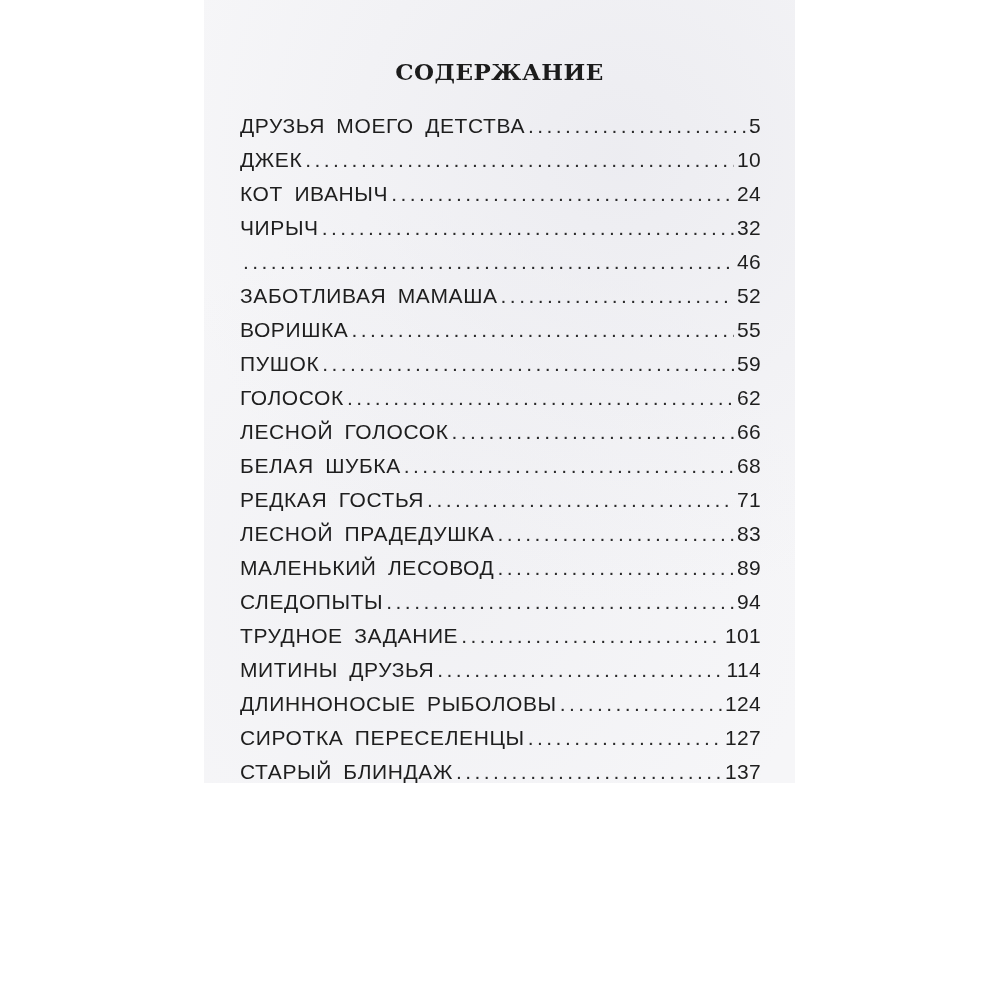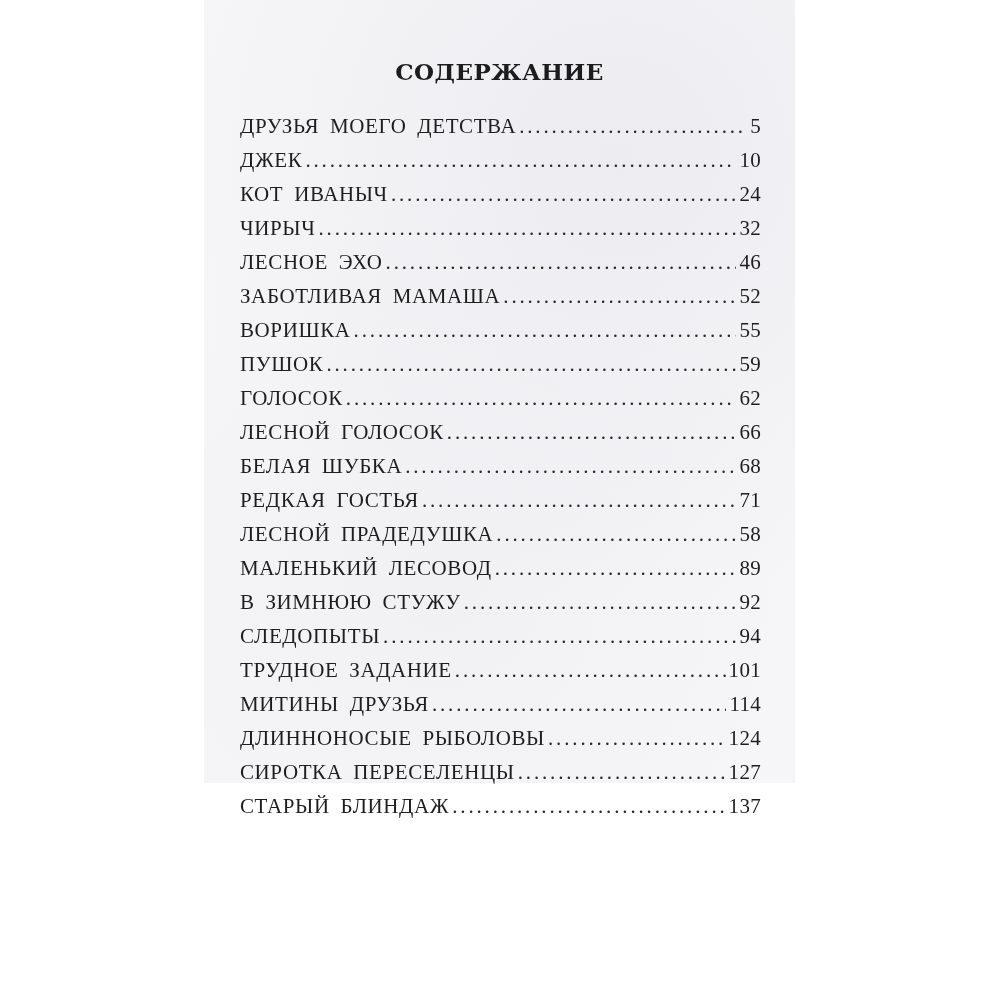--- a/index.html
+++ b/index.html
@@ -40,21 +40,21 @@
       width: 521px;
       margin: 0;
       padding: 0;
       list-style: none;
     }
     .toc-row {
       display: flex;
       align-items: flex-end;
       height: 34px;
       line-height: 34px;
-      font-family: Liberation Serif, serif;
+      font-family: Liberation Sans, sans-serif;
       font-size: 21px;
       color: #1e1e1e;
       overflow: hidden;
       white-space: nowrap;
       cursor: pointer;
     }
     .toc-title {
       flex: 0 0 auto;
       word-spacing: 5px;
       letter-spacing: 0.6px;
@@ -97,21 +97,20 @@
         <span class="toc-title">КОТ ИВАНЫЧ</span>
         <span class="toc-leader"></span>
         <span class="toc-page">24</span>
       </li>
     <li class="toc-row">
         <span class="toc-title">ЧИРЫЧ</span>
         <span class="toc-leader"></span>
         <span class="toc-page">32</span>
       </li>
     <li class="toc-row">
-        <span class="toc-title">ЛЕСНОЕ ЭХО</span>
         <span class="toc-leader"></span>
         <span class="toc-page">46</span>
       </li>
     <li class="toc-row">
         <span class="toc-title">ЗАБОТЛИВАЯ МАМАША</span>
         <span class="toc-leader"></span>
         <span class="toc-page">52</span>
       </li>
     <li class="toc-row">
         <span class="toc-title">ВОРИШКА</span>
@@ -139,31 +138,26 @@
         <span class="toc-page">68</span>
       </li>
     <li class="toc-row">
         <span class="toc-title">РЕДКАЯ ГОСТЬЯ</span>
         <span class="toc-leader"></span>
         <span class="toc-page">71</span>
       </li>
     <li class="toc-row">
         <span class="toc-title">ЛЕСНОЙ ПРАДЕДУШКА</span>
         <span class="toc-leader"></span>
-        <span class="toc-page">58</span>
+        <span class="toc-page">83</span>
       </li>
     <li class="toc-row">
         <span class="toc-title">МАЛЕНЬКИЙ ЛЕСОВОД</span>
         <span class="toc-leader"></span>
         <span class="toc-page">89</span>
-      </li>
-    <li class="toc-row">
-        <span class="toc-title">В ЗИМНЮЮ СТУЖУ</span>
-        <span class="toc-leader"></span>
-        <span class="toc-page">92</span>
       </li>
     <li class="toc-row">
         <span class="toc-title">СЛЕДОПЫТЫ</span>
         <span class="toc-leader"></span>
         <span class="toc-page">94</span>
       </li>
     <li class="toc-row">
         <span class="toc-title">ТРУДНОЕ ЗАДАНИЕ</span>
         <span class="toc-leader"></span>
         <span class="toc-page">101</span>

